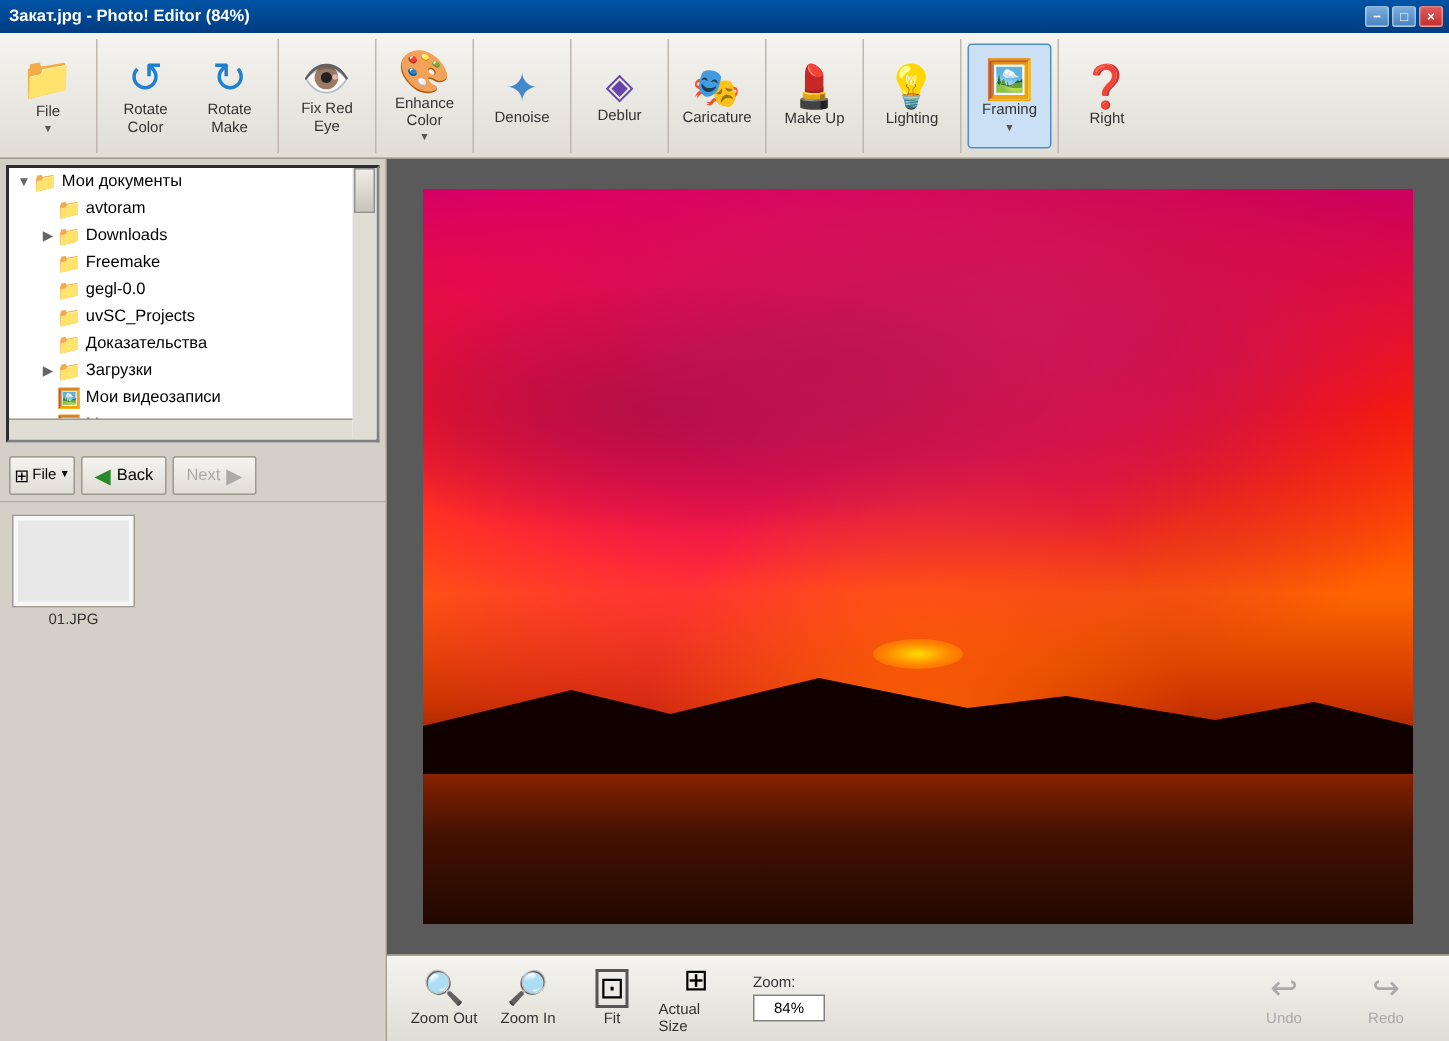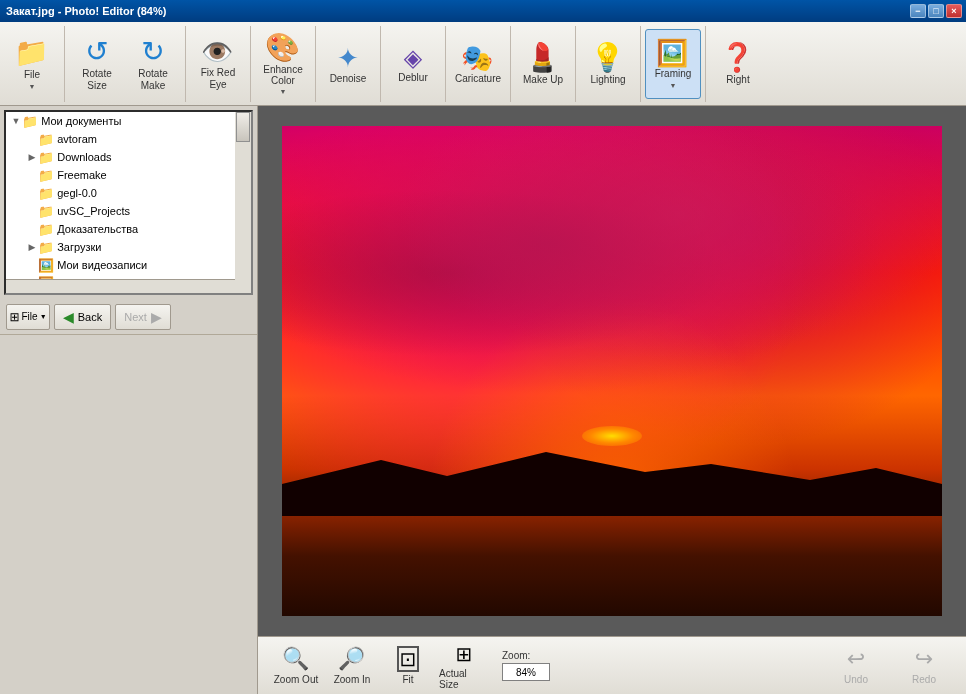--- a/index.html
+++ b/index.html
@@ -313,21 +313,21 @@
     <div class="toolbar-btn">
       <span class="icon ico-file">📁</span>
       <span class="label">File</span>
       <span class="dropdown-arrow">▼</span>
     </div>
   </div>
 
   <div class="toolbar-group">
     <div class="toolbar-btn">
       <span class="icon ico-rotate">↺</span>
-      <span class="label">Rotate Size</span>
+      <span class="label">Rotate Color</span>
     </div>
     <div class="toolbar-btn">
       <span class="icon ico-rotate">↻</span>
       <span class="label">Rotate Make</span>
     </div>
   </div>
 
   <div class="toolbar-group">
     <div class="toolbar-btn">
       <span class="icon" style="font-size:26px;">👁️</span>
@@ -476,20 +476,26 @@
         <span>Back</span>
       </div>
       <div class="nav-btn disabled">
         <span>Next</span>
         <span style="font-size:14px; color:#aaa;">▶</span>
       </div>
     </div>
 
     <div class="thumbnails">
 
+      <div class="thumb-item">
+        <div class="thumb-frame">
+          <div class="thumb-blank"></div>
+        </div>
+        <span class="thumb-label">01.JPG</span>
+      </div>
 
     </div>
 
   </div>
 
   <div class="image-area">
     <div class="image-canvas">
       <div class="sunset-image">
         <div class="sunset-bg"></div>
         <div class="cloud-overlay"></div>

